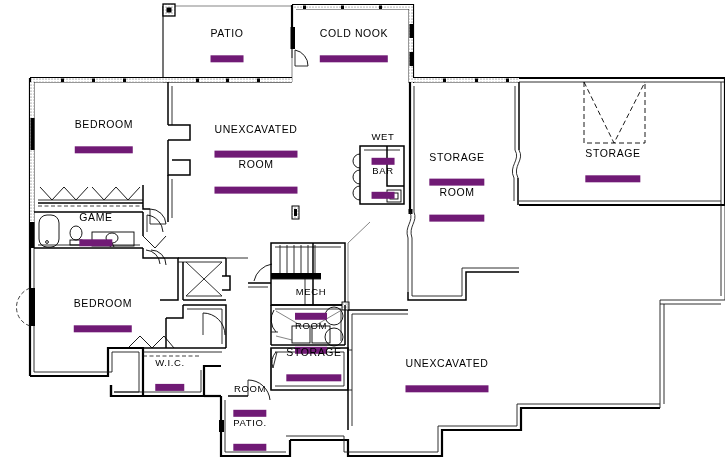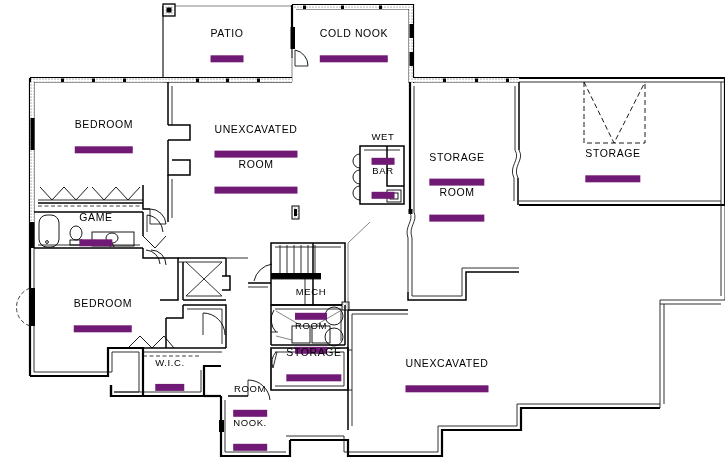--- a/index.html
+++ b/index.html
@@ -395,20 +395,20 @@
   <div class="room-label lbl-md" style="left:314px; top:364px;">
     <span>STORAGE</span>
   </div>
 
   <div class="room-label lbl-sm" style="left:170px; top:374px;">
     <span>W.I.C.</span>
   </div>
 
   <div class="room-label lbl-sm" style="left:250px; top:417px;">
     <span>ROOM</span>
-    <span>NOOK.</span>
+    <span>PATIO.</span>
   </div>
 
   <div class="room-label lbl-md" style="left:447px; top:375px;">
     <span>UNEXCAVATED</span>
   </div>
 
 </div>
 
 </body></html>

